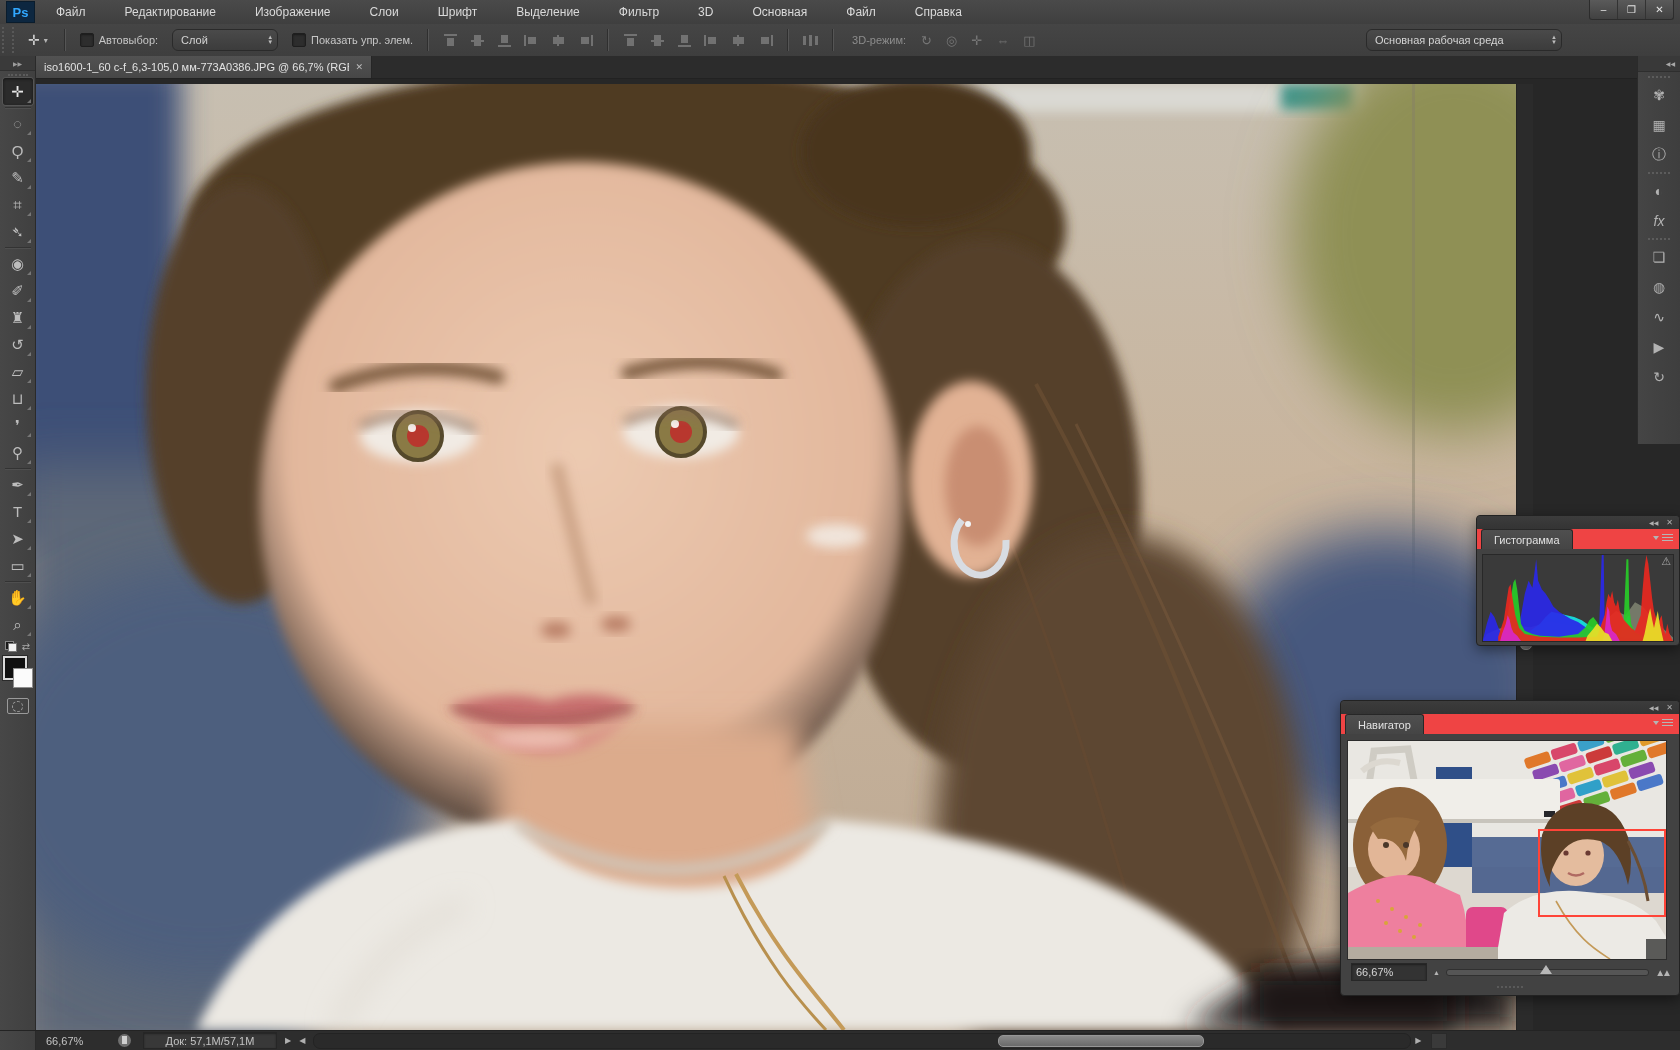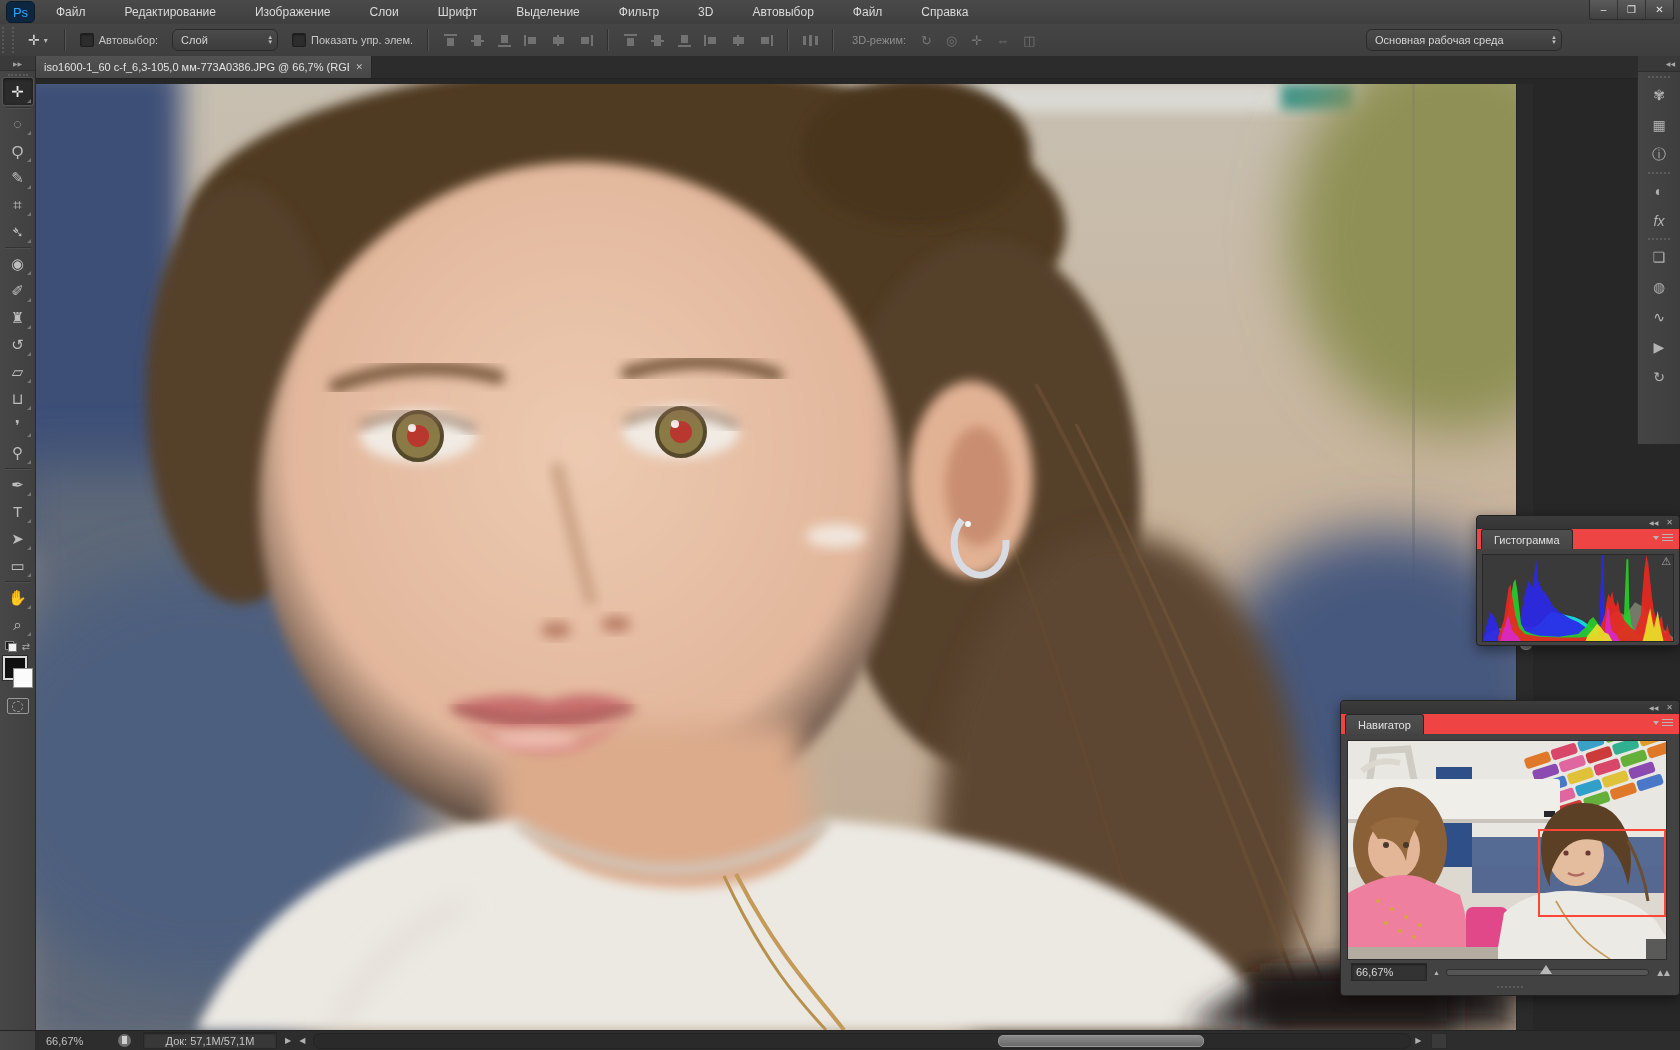--- a/index.html
+++ b/index.html
@@ -1,21 +1,21 @@
 <!DOCTYPE html>
 <html><head>
 <meta charset="utf-8">
 <style>
   html,body{margin:0;padding:0;background:#1d1d1d;}
   body{font-family:"Liberation Sans",sans-serif;-webkit-font-smoothing:antialiased;}
   #stage{position:relative;width:1680px;height:1050px;background:#272727;overflow:hidden;color:#d6d6d6;}
 
   
   .menubar{position:absolute;left:0;top:0;width:1680px;height:24px;background:linear-gradient(#4a4a4a,#3f3f3f);border-bottom:1px solid #2e2e2e;display:flex;align-items:center;}
-  .ps-logo{width:27px;height:20px;margin:0 8px 0 6px;background:#0d2740;border:1px solid #0a1c2c;border-radius:5px;color:#31a8ff;font-weight:normal;font-size:13px;display:flex;align-items:center;justify-content:center;}
+  .ps-logo{width:27px;height:20px;margin:0 8px 0 6px;background:#0d2740;border:1px solid #0a1c2c;border-radius:0;color:#31a8ff;font-weight:bold;font-size:13px;display:flex;align-items:center;justify-content:center;}
   .menu-items{display:flex;gap:13px;}
   .menu-item{padding:0 13px;font-size:12px;color:#dadada;line-height:24px;cursor:default;}
   .win-controls{position:absolute;right:6px;top:0;height:19px;display:flex;background:linear-gradient(#5a5a5a,#414141);border:1px solid #2c2c2c;border-top:none;border-radius:0 0 3px 3px;overflow:hidden;}
   .win-btn{width:27px;height:19px;display:flex;align-items:center;justify-content:center;font-size:10px;color:#e2e2e2;border-left:1px solid #333;}
   .win-btn:first-child{border-left:none;}
 
   
   .optionsbar{position:absolute;left:0;top:24px;width:1680px;height:32px;background:linear-gradient(#454545,#3e3e3e);border-bottom:1px solid #282828;display:flex;align-items:center;font-size:11px;color:#c6c6c6;}
   .opt-grip{width:8px;height:26px;margin:0 6px 0 2px;border-left:2px dotted #585858;border-right:2px dotted #585858;}
   .tool-preset{display:flex;align-items:center;gap:4px;padding:0 8px;}
@@ -125,21 +125,21 @@
     <div class="ps-logo">Ps</div>
     <div class="menu-items">
       <div class="menu-item">Файл</div>
         <div class="menu-item">Редактирование</div>
         <div class="menu-item">Изображение</div>
         <div class="menu-item">Слои</div>
         <div class="menu-item">Шрифт</div>
         <div class="menu-item">Выделение</div>
         <div class="menu-item">Фильтр</div>
         <div class="menu-item">3D</div>
-        <div class="menu-item">Автовыбор</div>
+        <div class="menu-item">Основная</div>
         <div class="menu-item">Файл</div>
         <div class="menu-item">Справка</div>
     </div>
     <div class="win-controls">
       <div class="win-btn">–</div>
         <div class="win-btn">❐</div>
         <div class="win-btn">✕</div>
     </div>
   </div>
 

